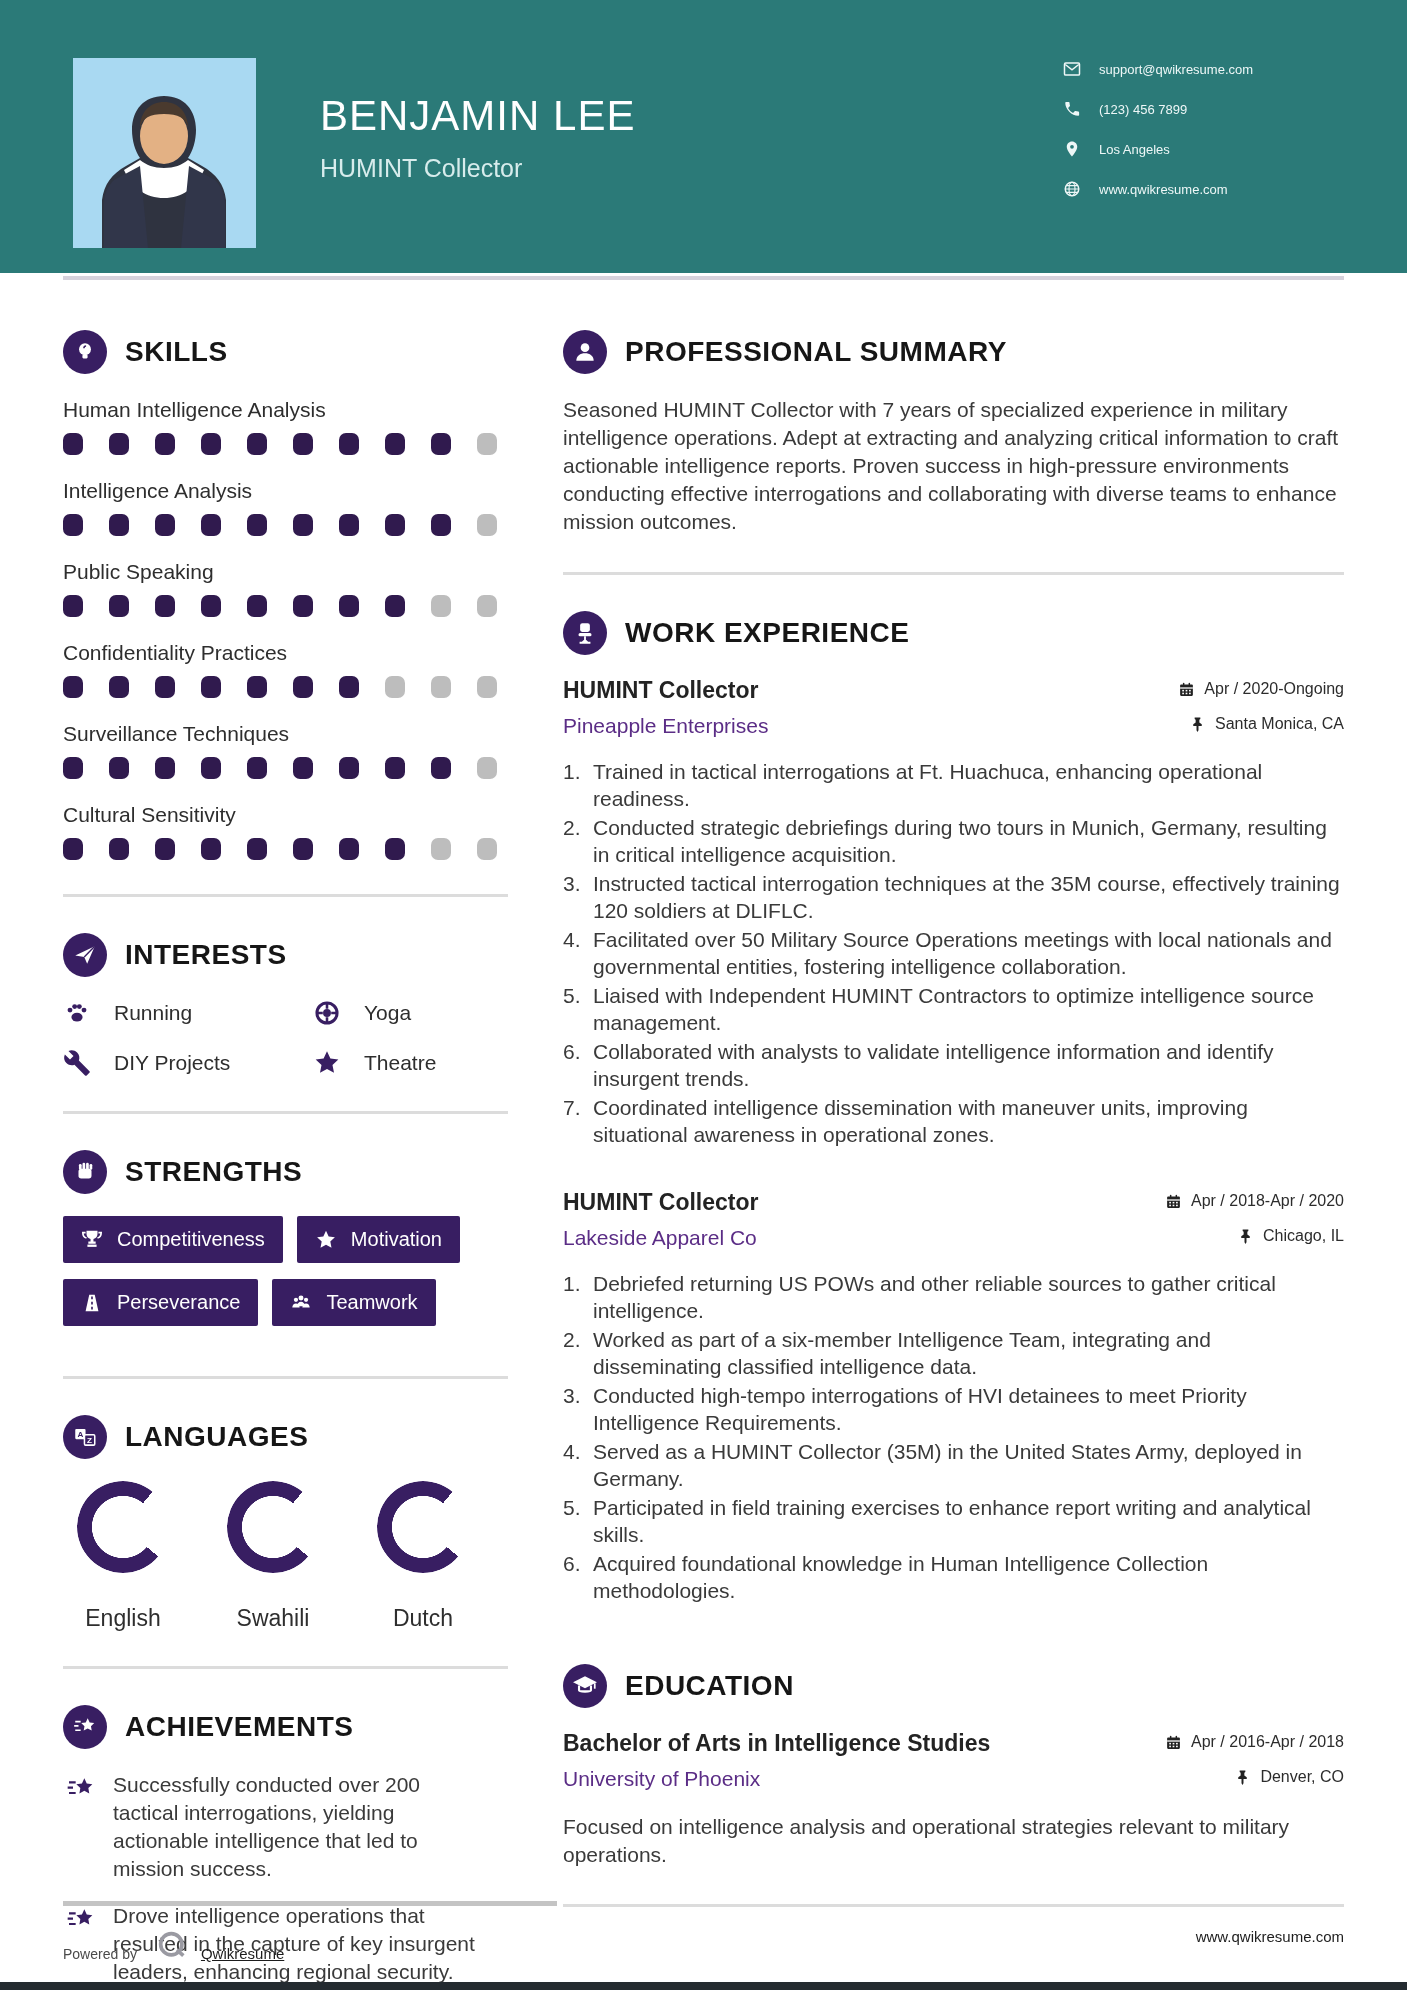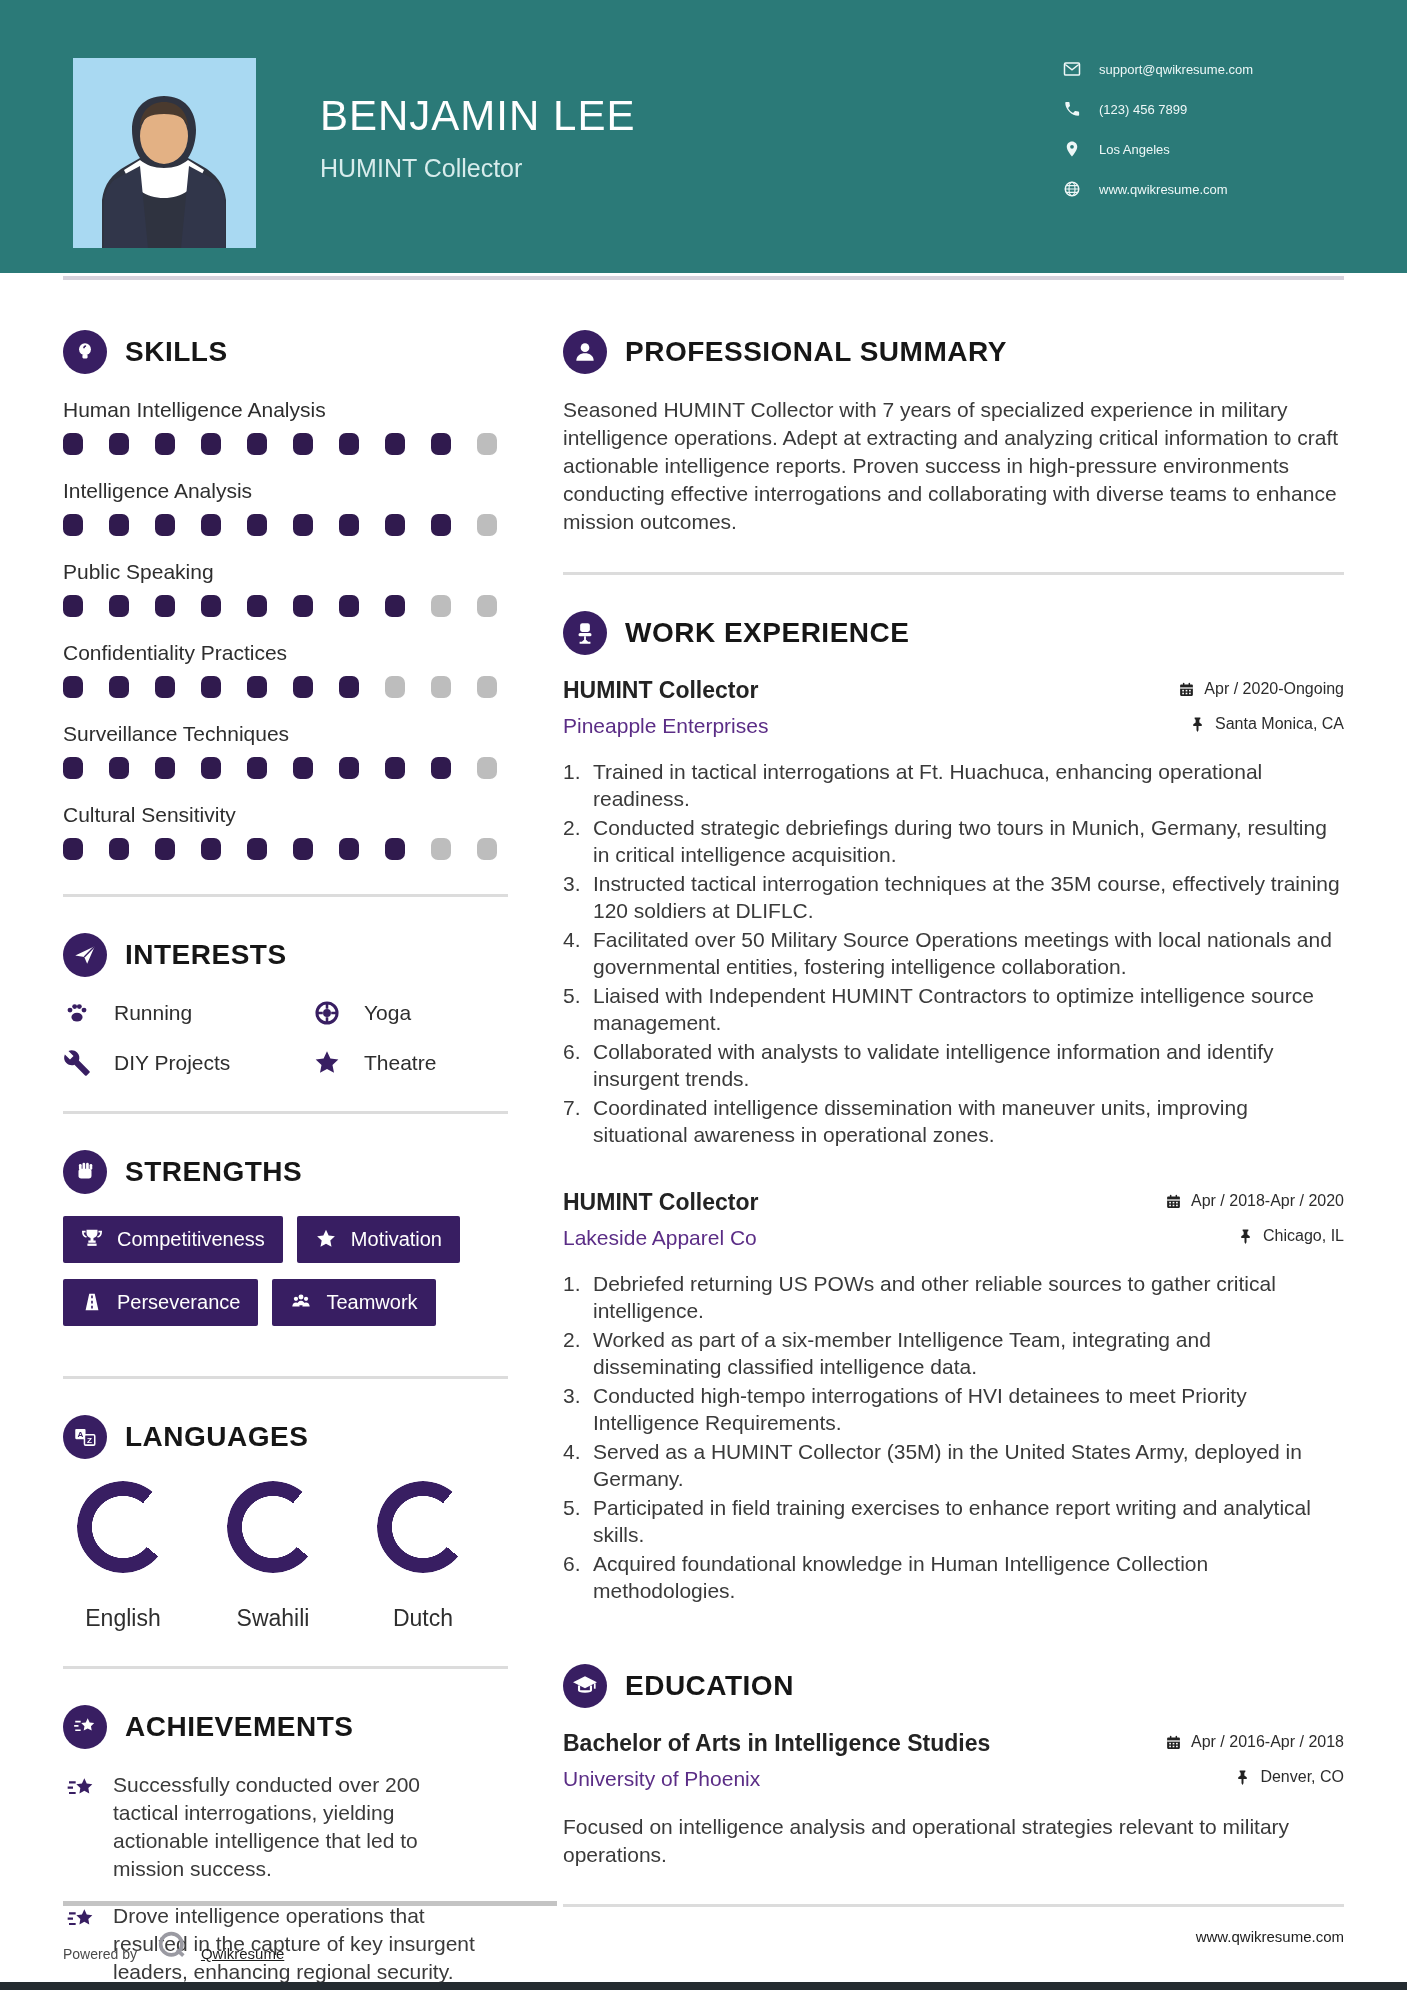--- a/index.html
+++ b/index.html
@@ -44,21 +44,21 @@
   .dot.on { background:#301a4e; }
 
   
   .interest-grid { display:grid; grid-template-columns:250px auto; row-gap:22px; margin-top:6px; }
   .interest-item { display:flex; align-items:center; }
   .interest-item svg { width:28px; height:28px; flex:0 0 28px; }
   .interest-label { font-size:21px; color:#2e2e2e; margin-left:23px; }
 
   
   .badges { display:flex; flex-wrap:wrap; margin-top:4px; }
-  .badge { display:inline-flex; align-items:flex-start; background:#381e62; color:#fff;
+  .badge { display:inline-flex; align-items:flex-end; background:#381e62; color:#fff;
            font-size:20px; padding:12px 18px; margin:0 14px 16px 0; border-radius:2px; }
   .badge svg { width:22px; height:22px; margin-right:14px; flex:0 0 22px; }
 
   
   .langs { display:flex; margin-top:16px; }
   .lang { width:120px; margin-right:30px; display:flex; flex-direction:column; align-items:center; }
   .donut { width:92px; height:92px; border-radius:50%;
            -webkit-mask:radial-gradient(circle closest-side, transparent 67%, #000 68%);
            mask:radial-gradient(circle closest-side, transparent 67%, #000 68%); }
   .lang-label { font-size:23px; color:#2e2e2e; margin-top:32px; }

